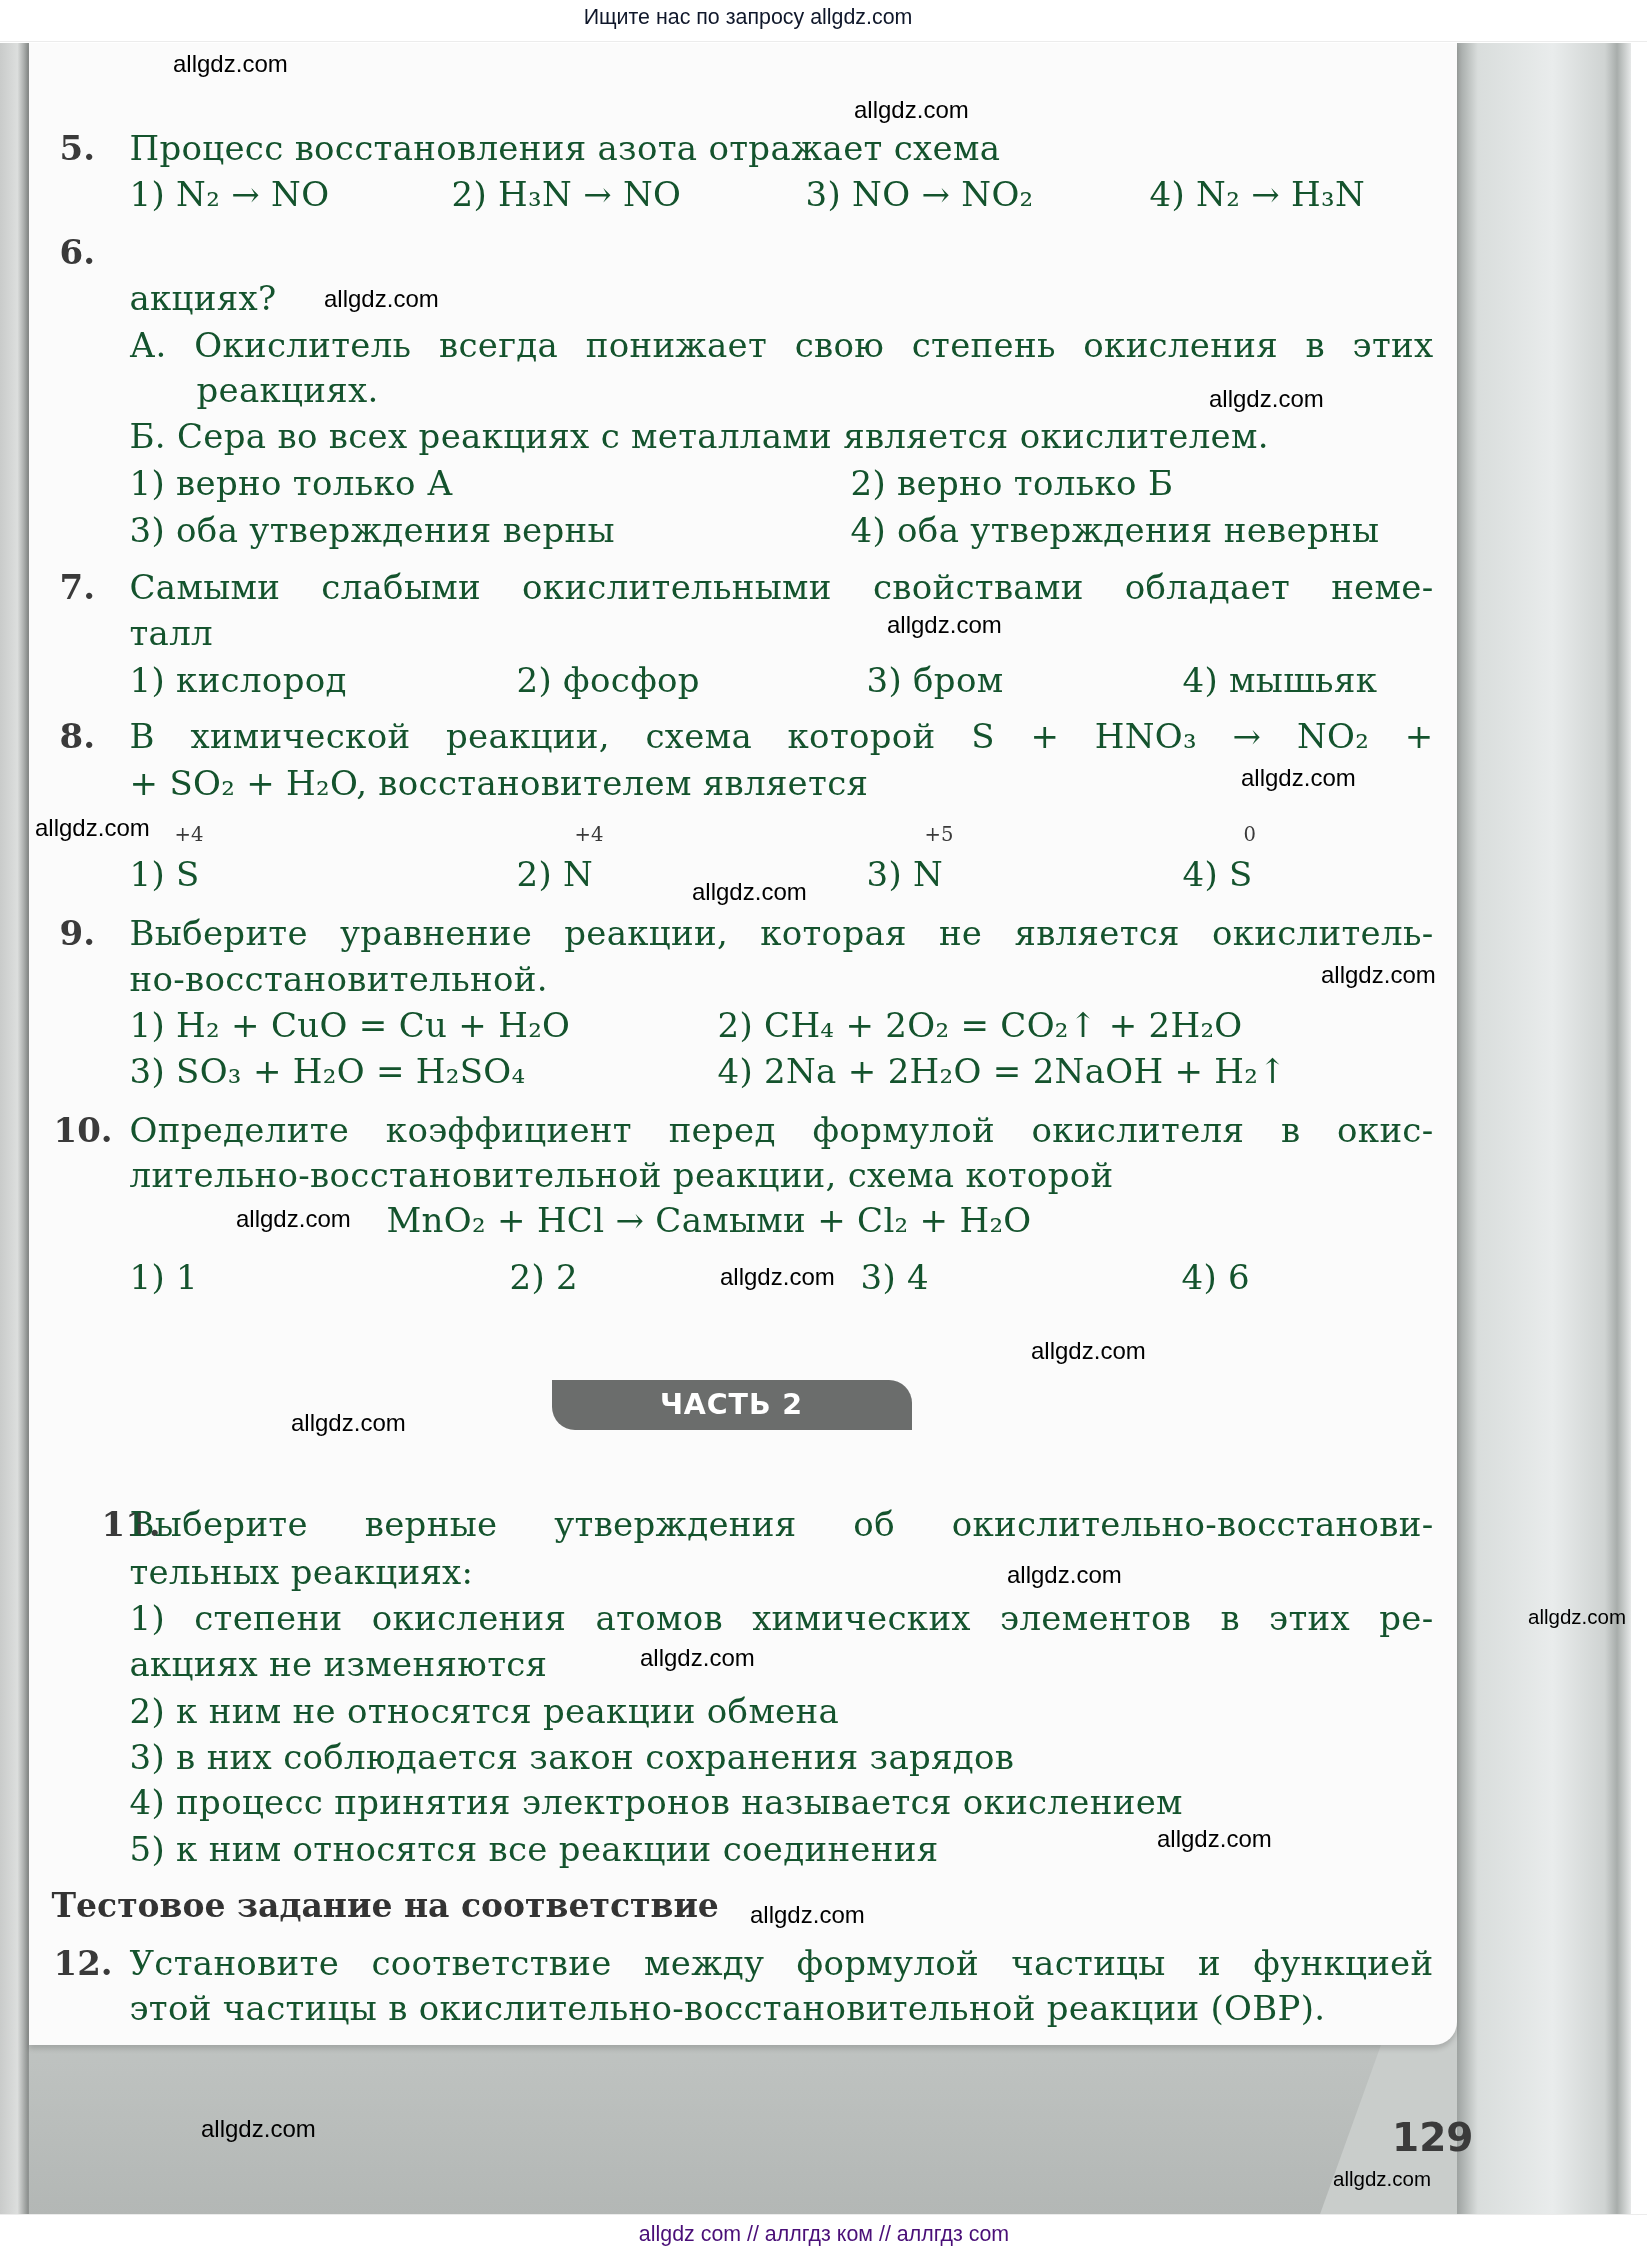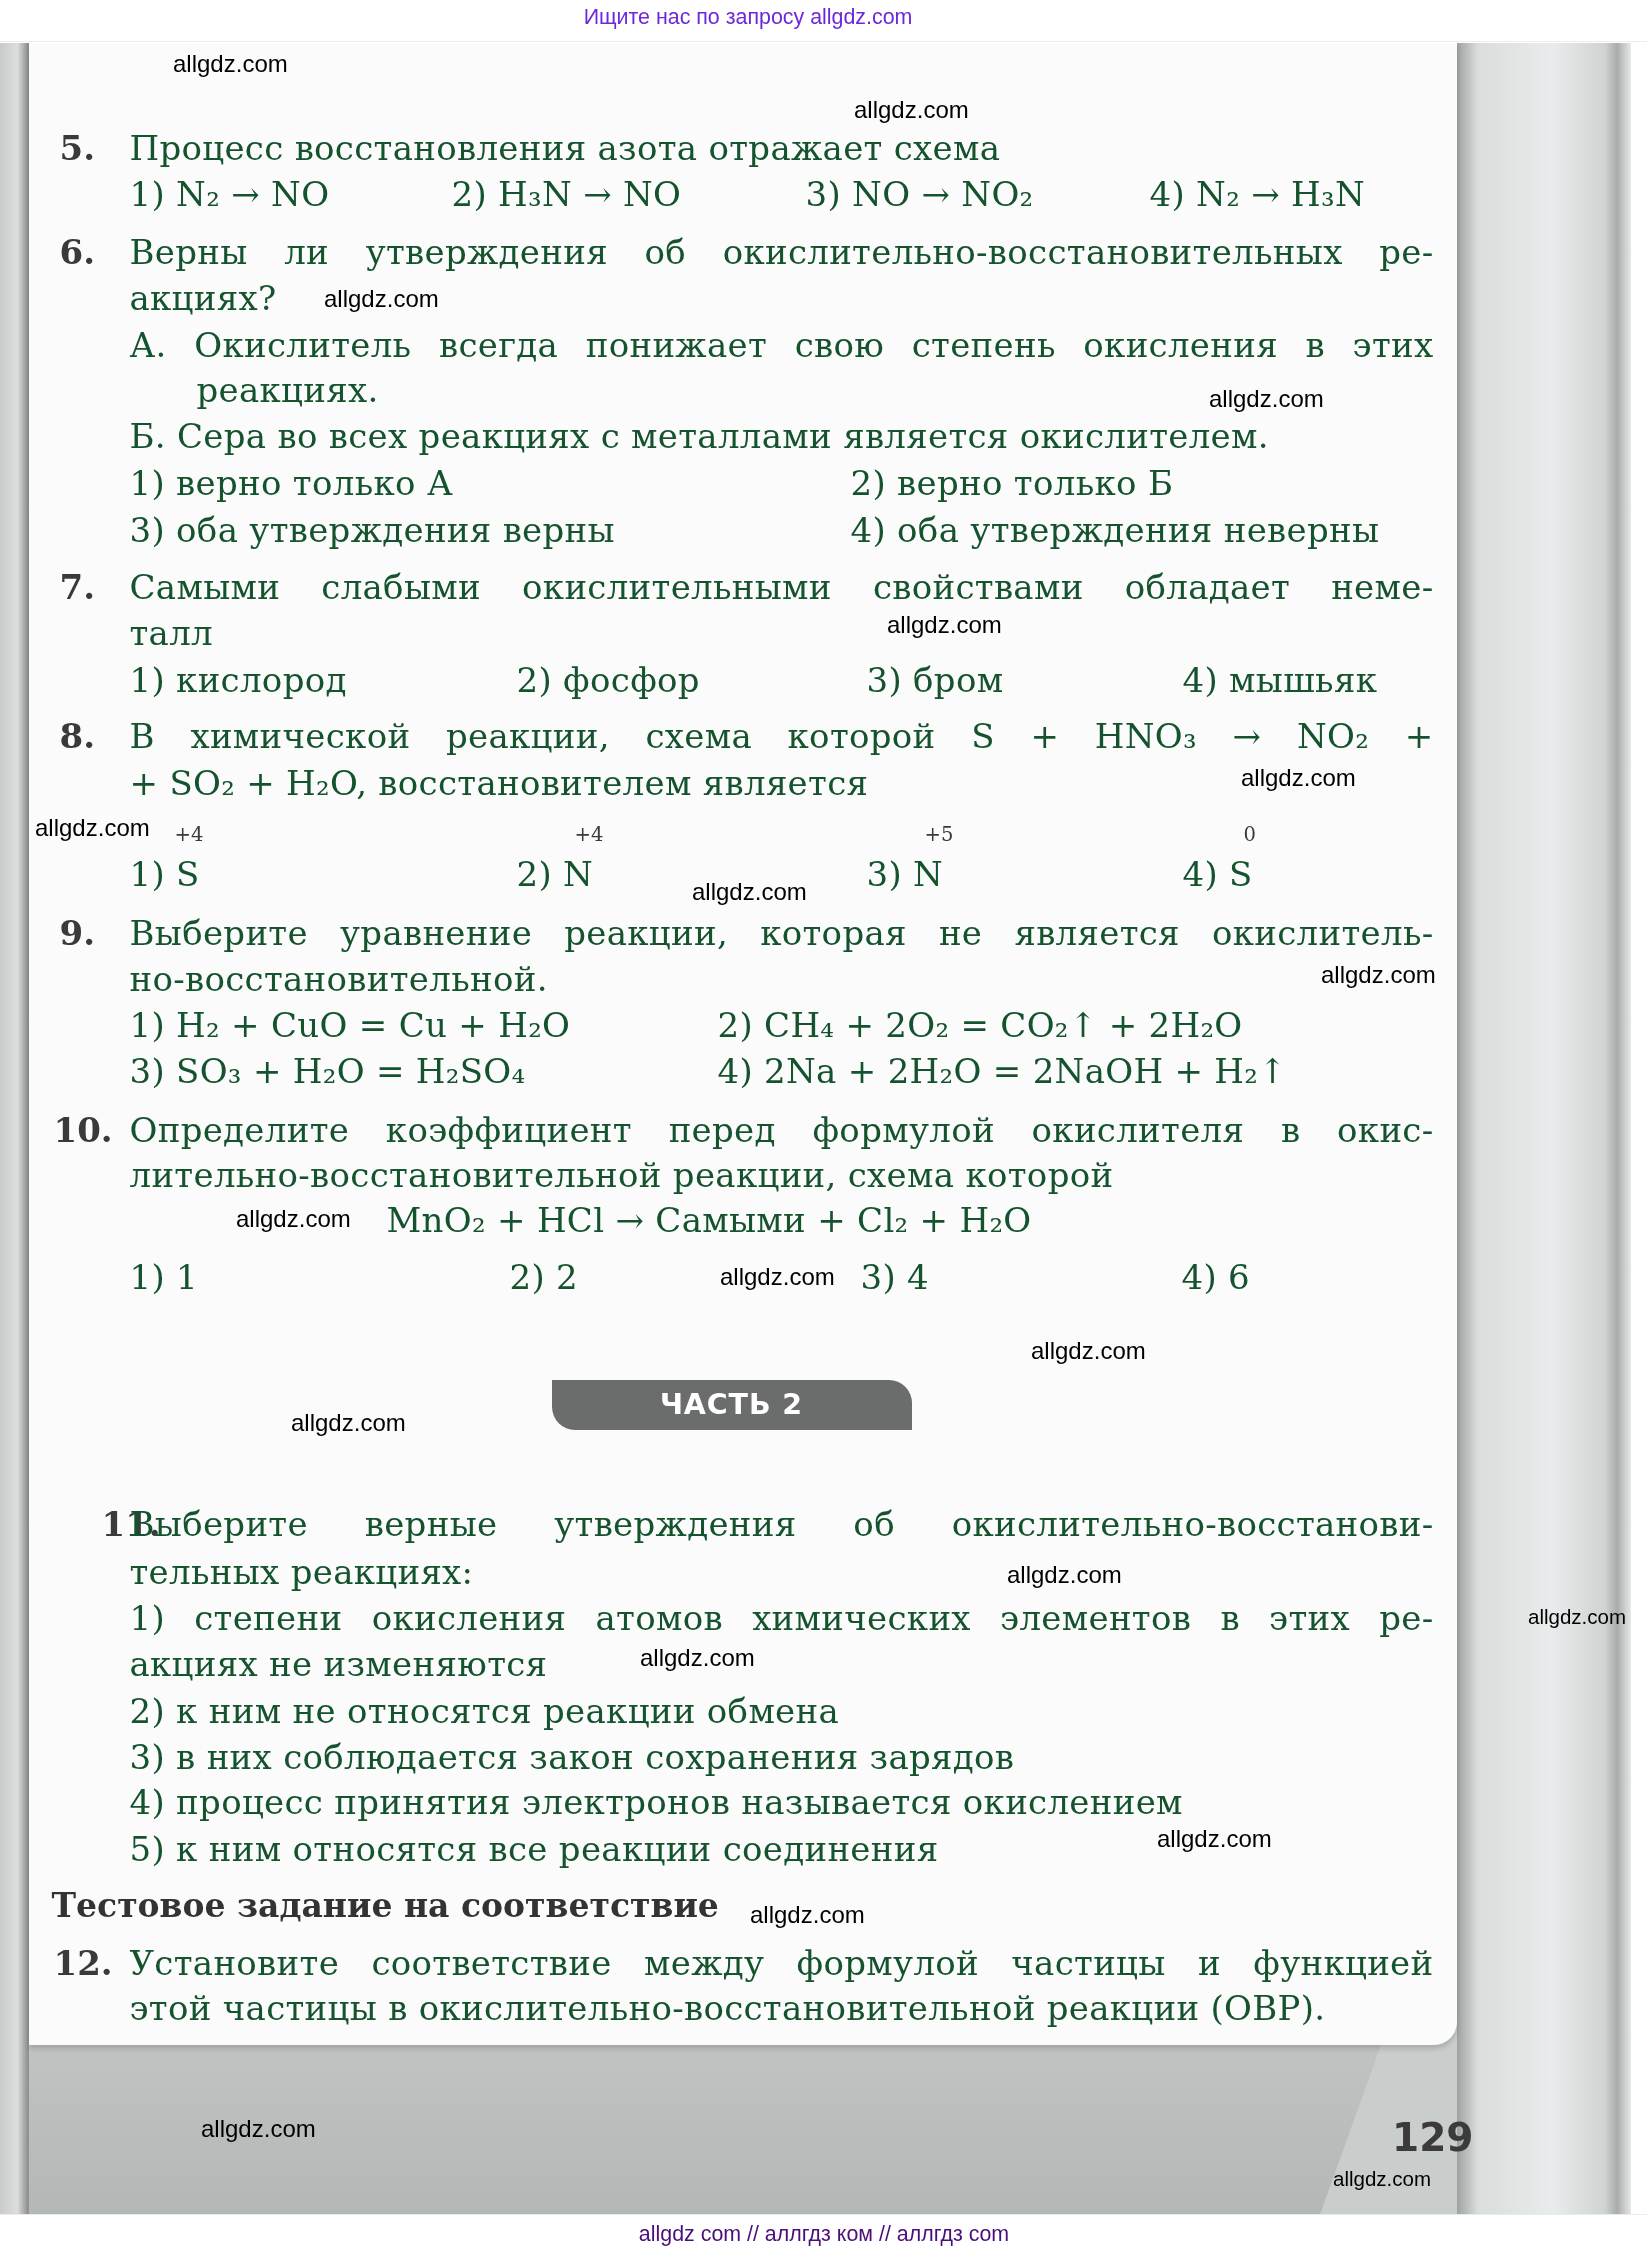--- a/index.html
+++ b/index.html
@@ -1,18 +1,18 @@
 <!DOCTYPE html>
 <html style="font-size:14.3px"><head>
 <meta charset="utf-8">
 <style>
   html,body{margin:0;padding:0;}
   body{width:1648px;height:2258px;position:relative;background:#ffffff;overflow:hidden;font-family:"DejaVu Serif","Liberation Serif",serif;}
   .top-banner{position:absolute;left:0;top:0;width:1648px;height:41px;background:#fff;border-bottom:1.8px solid #ececec;}
-  .top-banner span{position:absolute;left:0;width:1496px;top:5.3px;text-align:center;font-family:"Liberation Sans",sans-serif;font-size:21.4px;color:#6d28d9;}
+  .top-banner span{position:absolute;left:0;width:1496px;top:5.3px;text-align:center;font-family:"Liberation Sans",sans-serif;font-size:21.4px;color:#0f172a;}
   .scan{position:absolute;left:0;top:43px;width:1631px;height:2172px;background:#b9bdbb;overflow:hidden;}
   .left-strip{position:absolute;left:0;top:0;width:28.5px;height:2172px;background:linear-gradient(90deg,#c9cbca,#dcdedd 60%,#8f9391 95%);}
   .right-strip{position:absolute;left:1457px;top:0;width:174px;height:2172px;background:linear-gradient(90deg,#9ea3a1 0%,#d9dddc 12%,#e9ecec 55%,#cfd3d2 85%,#a8adab 92%,#e6e8e8 100%);}
   .bottom-area{position:absolute;left:28.5px;top:2002px;width:1428px;height:169px;background:linear-gradient(180deg,#bfc3c1,#b3b7b5);}
   .diag{position:absolute;left:1319px;top:1978px;width:321px;height:196px;background:#c9cdcb;clip-path:polygon(22% 0,100% 0,100% 100%,0 100%);}
   .card{position:absolute;left:28.5px;top:0;width:1428px;height:2002px;background:#fbfbfb;border-bottom-right-radius:23px;box-shadow:0 3.6px 5.3px rgba(0,0,0,.15);}
   .ln{position:absolute;font-size:34px;color:#14532d;white-space:nowrap;letter-spacing:0.3px;line-height:39px;}
   .num{position:absolute;font-size:34px;font-weight:bold;color:#3a3a3a;line-height:39px;}
   .hd{position:absolute;font-size:33px;font-weight:bold;color:#333;white-space:nowrap;line-height:39px;}
   .just{text-align:justify;text-align-last:justify;}
@@ -40,21 +40,20 @@
   <div class="card">
 
     <div class="num" style="left:31px;top:86px;">5.</div>
     <div class="ln" style="left:101px;top:86px;">Процесс восстановления азота отражает схема</div>
     <div class="ln" style="left:101px;top:132px;">1) N₂ → NO</div>
     <div class="ln" style="left:423px;top:132px;">2) H₃N → NO</div>
     <div class="ln" style="left:777px;top:132px;">3) NO → NO₂</div>
     <div class="ln" style="left:1121px;top:132px;">4) N₂ → H₃N</div>
 
     <div class="num" style="left:31px;top:190px;">6.</div>
-    <div class="ln just" style="left:101px;top:190px;width:1304px;">Верны ли утверждения об окислительно-восстановительных ре-</div>
     <div class="ln" style="left:101px;top:236px;">акциях?</div>
     <div class="ln just" style="left:101px;top:283px;width:1304px;">А. Окислитель всегда понижает свою степень окисления в этих</div>
     <div class="ln" style="left:168px;top:328px;">реакциях.</div>
     <div class="ln" style="left:101px;top:374px;">Б. Сера во всех реакциях с металлами является окислителем.</div>
     <div class="ln" style="left:101px;top:421px;">1) верно только А</div>
     <div class="ln" style="left:822px;top:421px;">2) верно только Б</div>
     <div class="ln" style="left:101px;top:468px;">3) оба утверждения верны</div>
     <div class="ln" style="left:822px;top:468px;">4) оба утверждения неверны</div>
 
     <div class="num" style="left:31px;top:525px;">7.</div>

